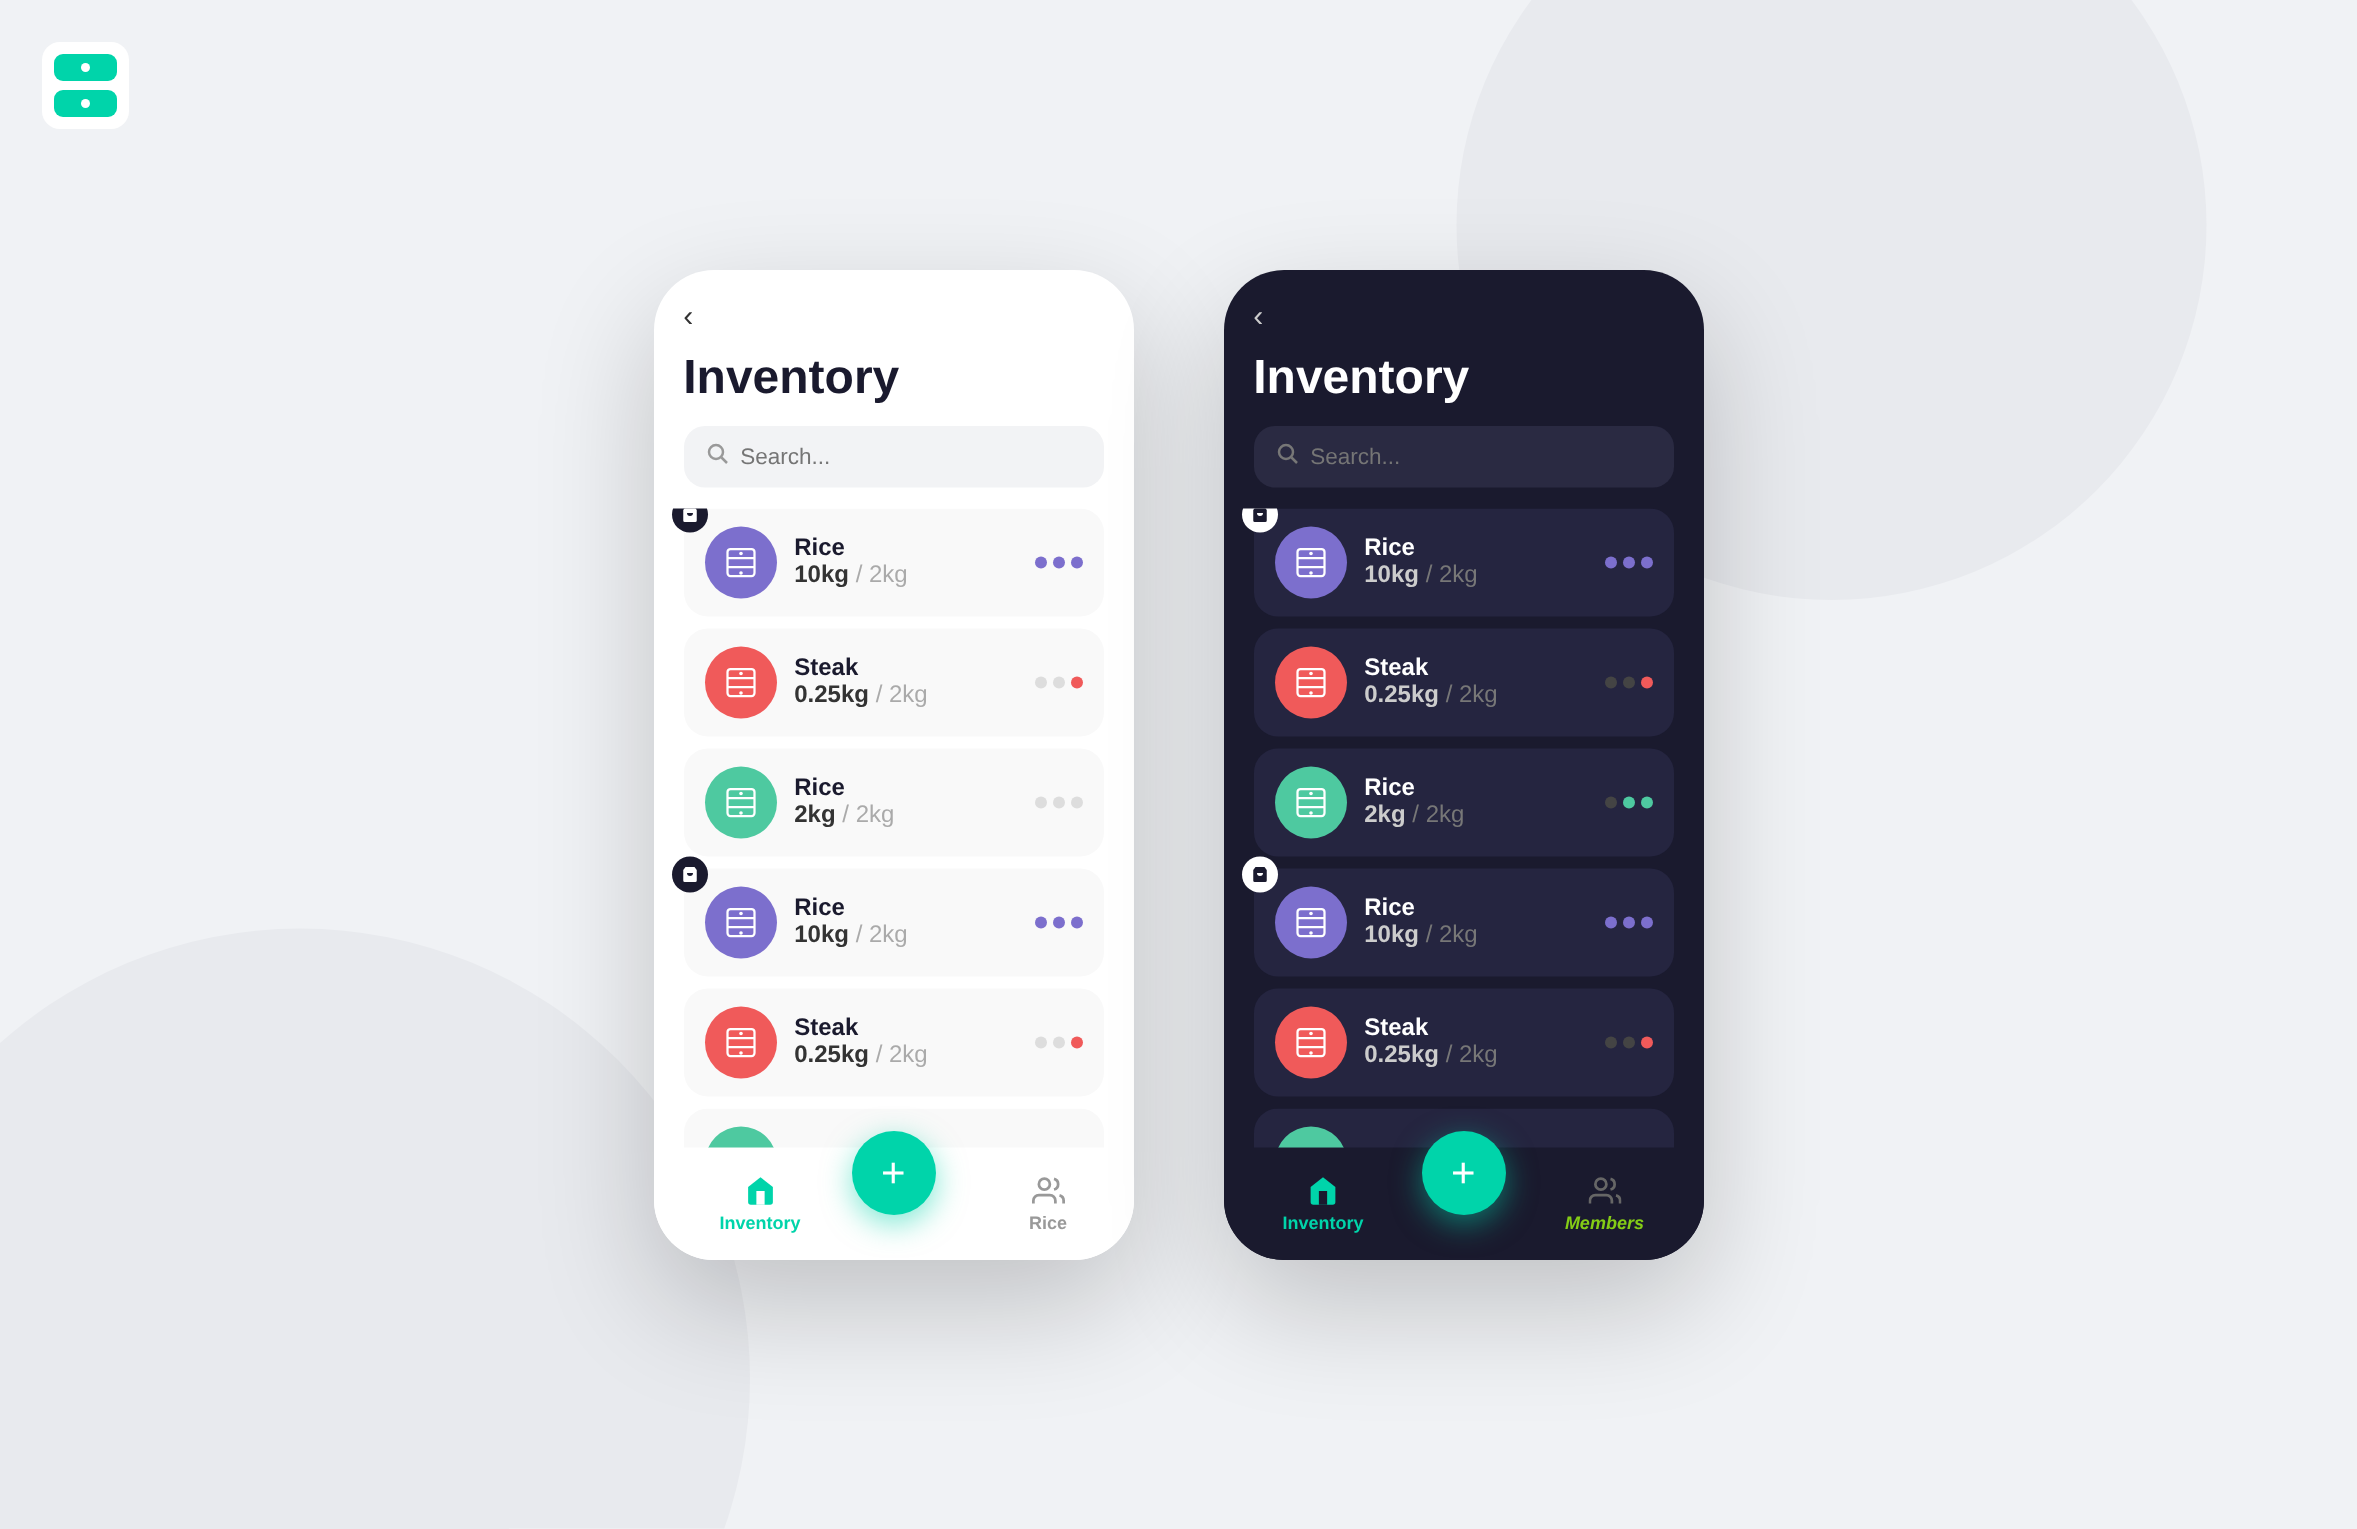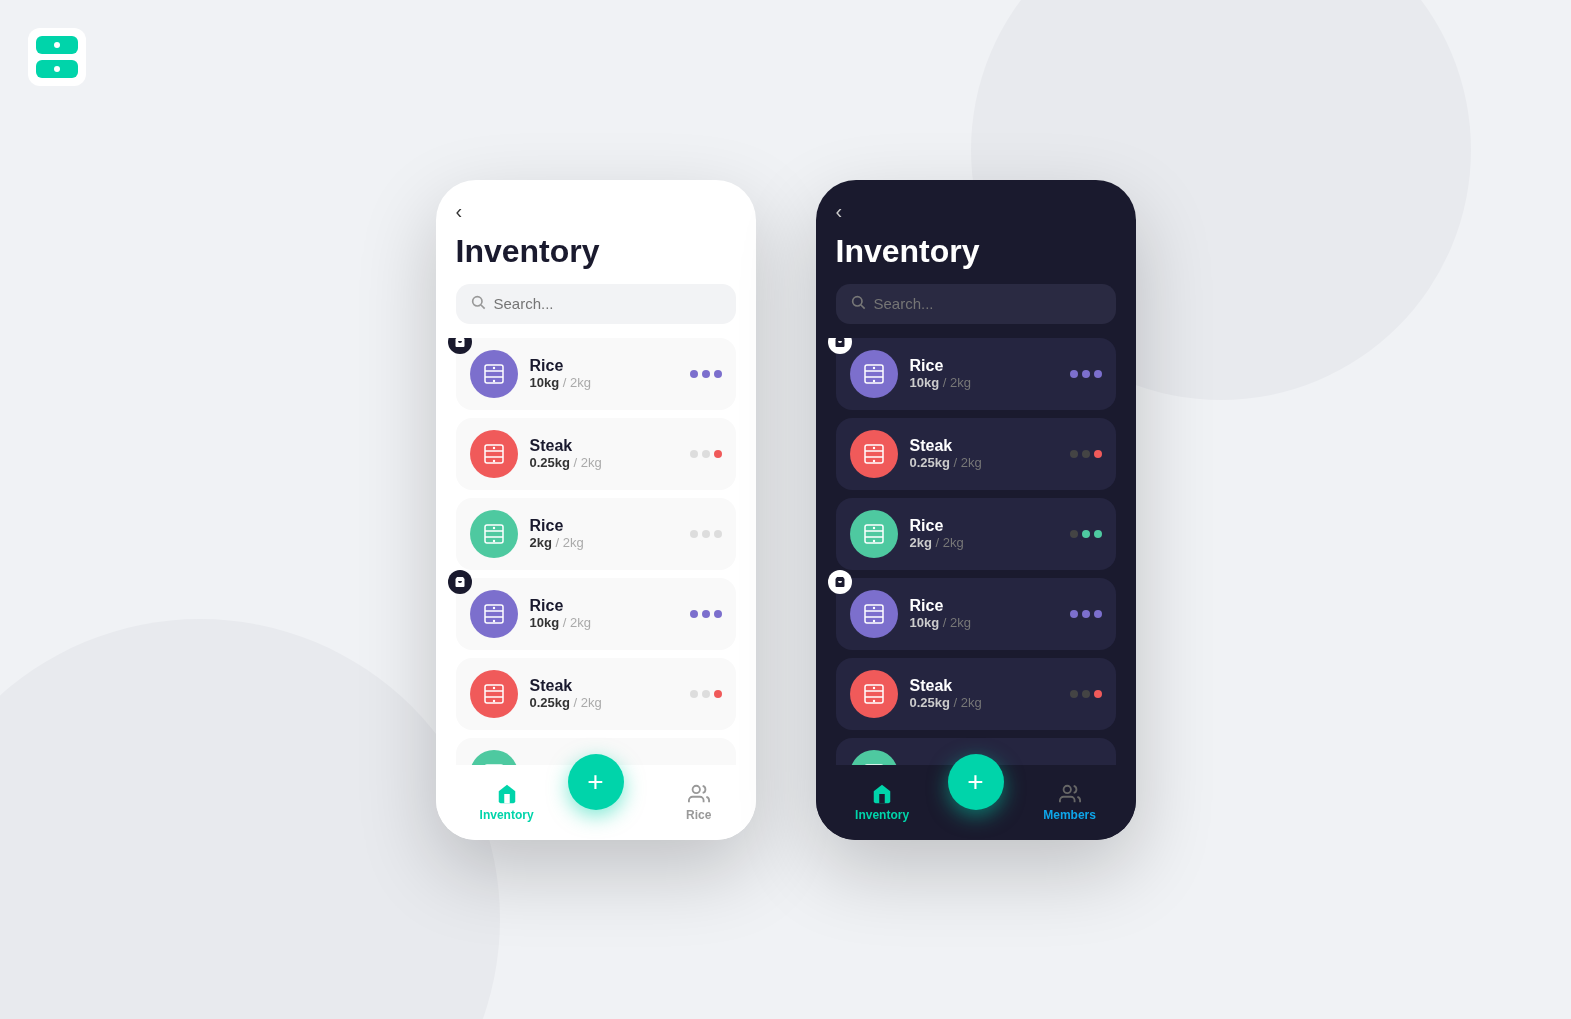--- a/index.html
+++ b/index.html
@@ -214,21 +214,21 @@
       font-size: 16px;
       font-weight: 700;
       color: #1a1a2e;
     }
 
     .item-name-dark {
       color: #ffffff;
     }
 
     .item-weight {
-      font-size: 13px;
+      font-size: 16px;
       color: #999;
     }
 
     .item-dots {
       display: flex;
       gap: 4px;
       align-items: center;
     }
 
     .dot {
@@ -258,21 +258,22 @@
       font-size: 12px;
       font-weight: 600;
       color: #00d4aa;
     }
 
     .nav-label-inactive {
       color: #999;
     }
 
     .nav-label-inactive-dark {
-      color: #0ea5e9;
+      color: #84cc16;
+      font-style: italic;
     }
 
     .nav-label-dark {
       color: #00d4aa;
     }
 
     .fab-btn {
       width: 56px;
       height: 56px;
       background: #00d4aa;

